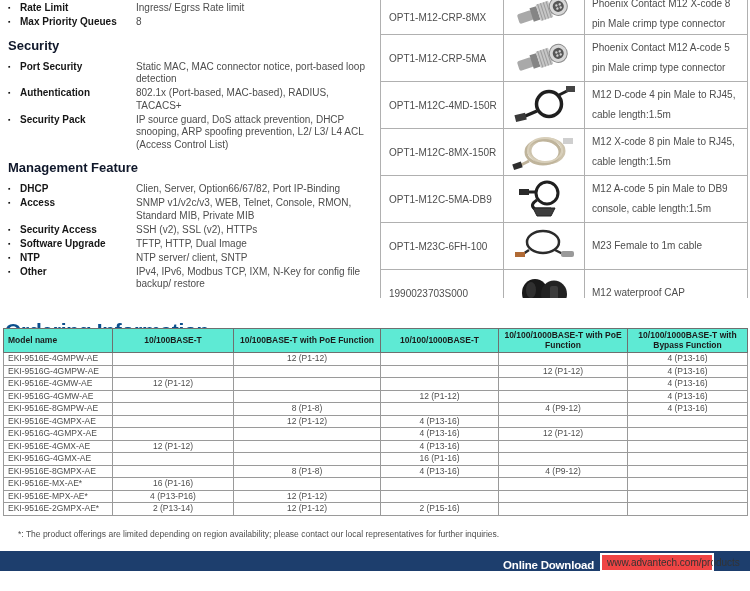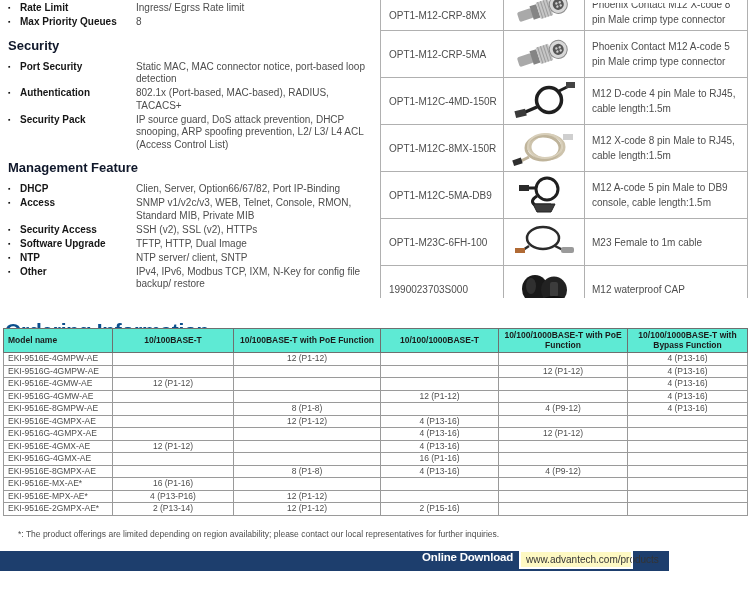--- a/index.html
+++ b/index.html
@@ -16,44 +16,44 @@
   .group-top{margin-bottom:0;}
 
   
   .acc{position:absolute;left:380px;top:0;width:368px;height:298px;overflow:hidden;background:#fff;}
   .acc table{border-collapse:collapse;width:100%;table-layout:fixed;}
   .acc td{border:1px solid #b0b0b0;color:#4d4d4d;font-size:10px;vertical-align:middle;}
   .acc tr.first td{border-top:none;height:28px;}
   .acc tr td{height:44px;}
   .acc td.amodel{padding-left:8px;}
   .acc td.aicon{text-align:center;padding:0;}
-  .acc td.adesc{padding:0 6px 0 7px;line-height:15px;}
+  .acc td.adesc{padding:0 6px 0 7px;line-height:20px;}
   .acc tr.first .desc-txt{margin-top:-6px;}
   .acc tr.first .icon-in{margin-top:-12px;}
   .desc-in{overflow:hidden;}
   .icon-in{line-height:0;}
 
   
   .ordering-title{position:absolute;left:5px;top:302px;font-size:21px;font-weight:bold;
                   letter-spacing:-0.3px;line-height:24px;}
   .otable{position:absolute;left:3px;top:328px;width:744px;border-collapse:collapse;table-layout:fixed;
           font-size:8.5px;color:#4d4d4d;}
   .otable th{border:1px solid #6f6f6f;font-size:8.5px;font-weight:bold;color:#1b1b1b;
              line-height:9.5px;padding:2px 1px;text-align:center;vertical-align:middle;background:#5eead4;}
   .otable th.hmodel{text-align:left;padding-left:4px;}
   .otable td{border:1px solid #9a9a9a;height:11.5px;padding:0;text-align:center;line-height:11px;}
   .otable td.cmodel{text-align:left;padding-left:4px;}
   .otable{border:1.5px solid #555;}
   .footnote{position:absolute;left:18px;top:529px;font-size:8.5px;color:#4d4d4d;}
 
   
-  .bar{position:absolute;left:0;top:551px;width:669px;height:20px;display:flex;align-items:flex-start;
+  .bar{position:absolute;left:0;top:551px;width:750px;height:20px;display:flex;align-items:flex-end;
        justify-content:flex-end;padding-right:37px;box-sizing:border-box;}
   .bar-label{color:#ffffff;font-weight:bold;font-size:11.5px;margin-right:7px;letter-spacing:-0.2px;}
-  .url-box{background:#fef9c3;width:100px;height:13px;font-size:10px;line-height:13px;
+  .url-box{background:#ef4444;width:100px;height:13px;font-size:10px;line-height:13px;
            padding:1px 5px;color:#333;border:1px solid #fff;outline:1px solid #ffffff;}
 </style>
 </head>
 <body>
 
 <div class="page">
 
   <div class="specs">
     <div id="spec-top" class="group-top">
         <div class="spec-item">

